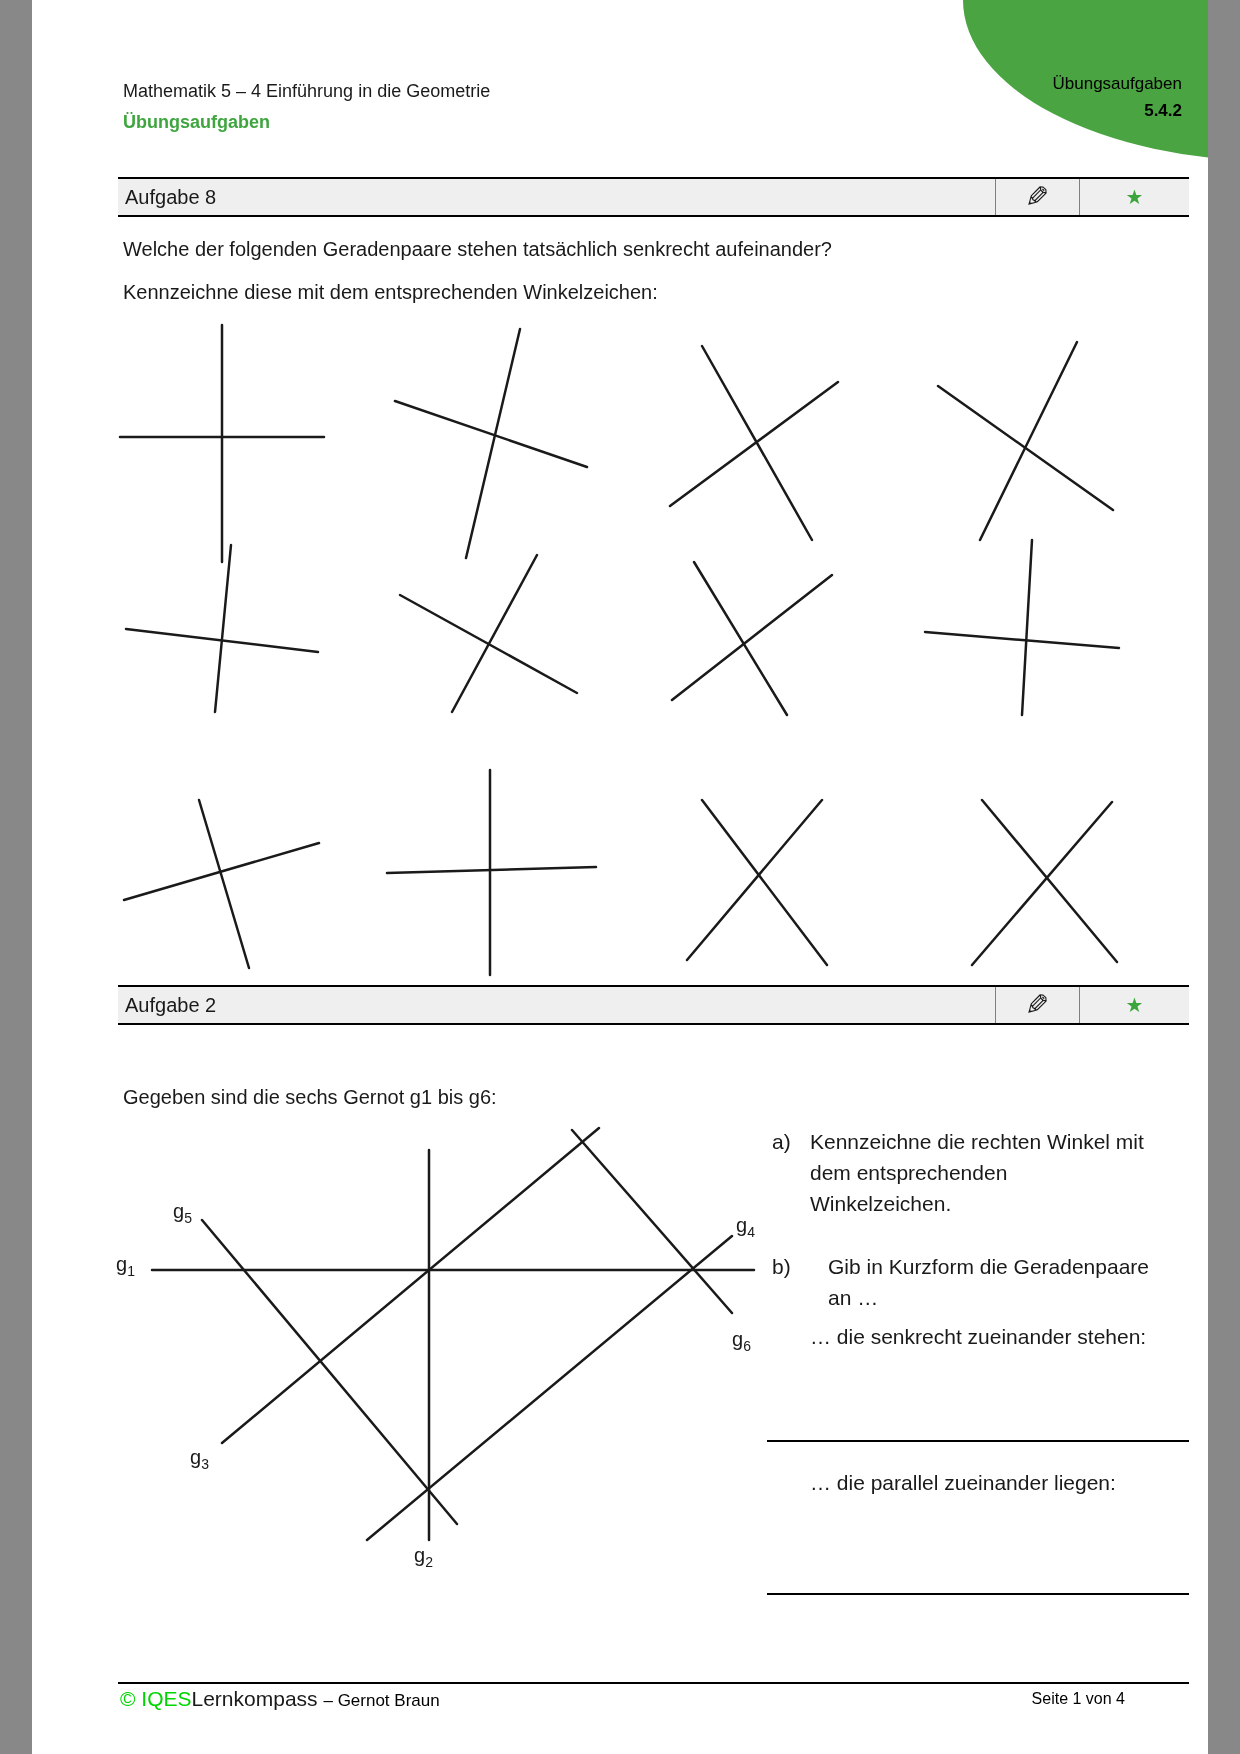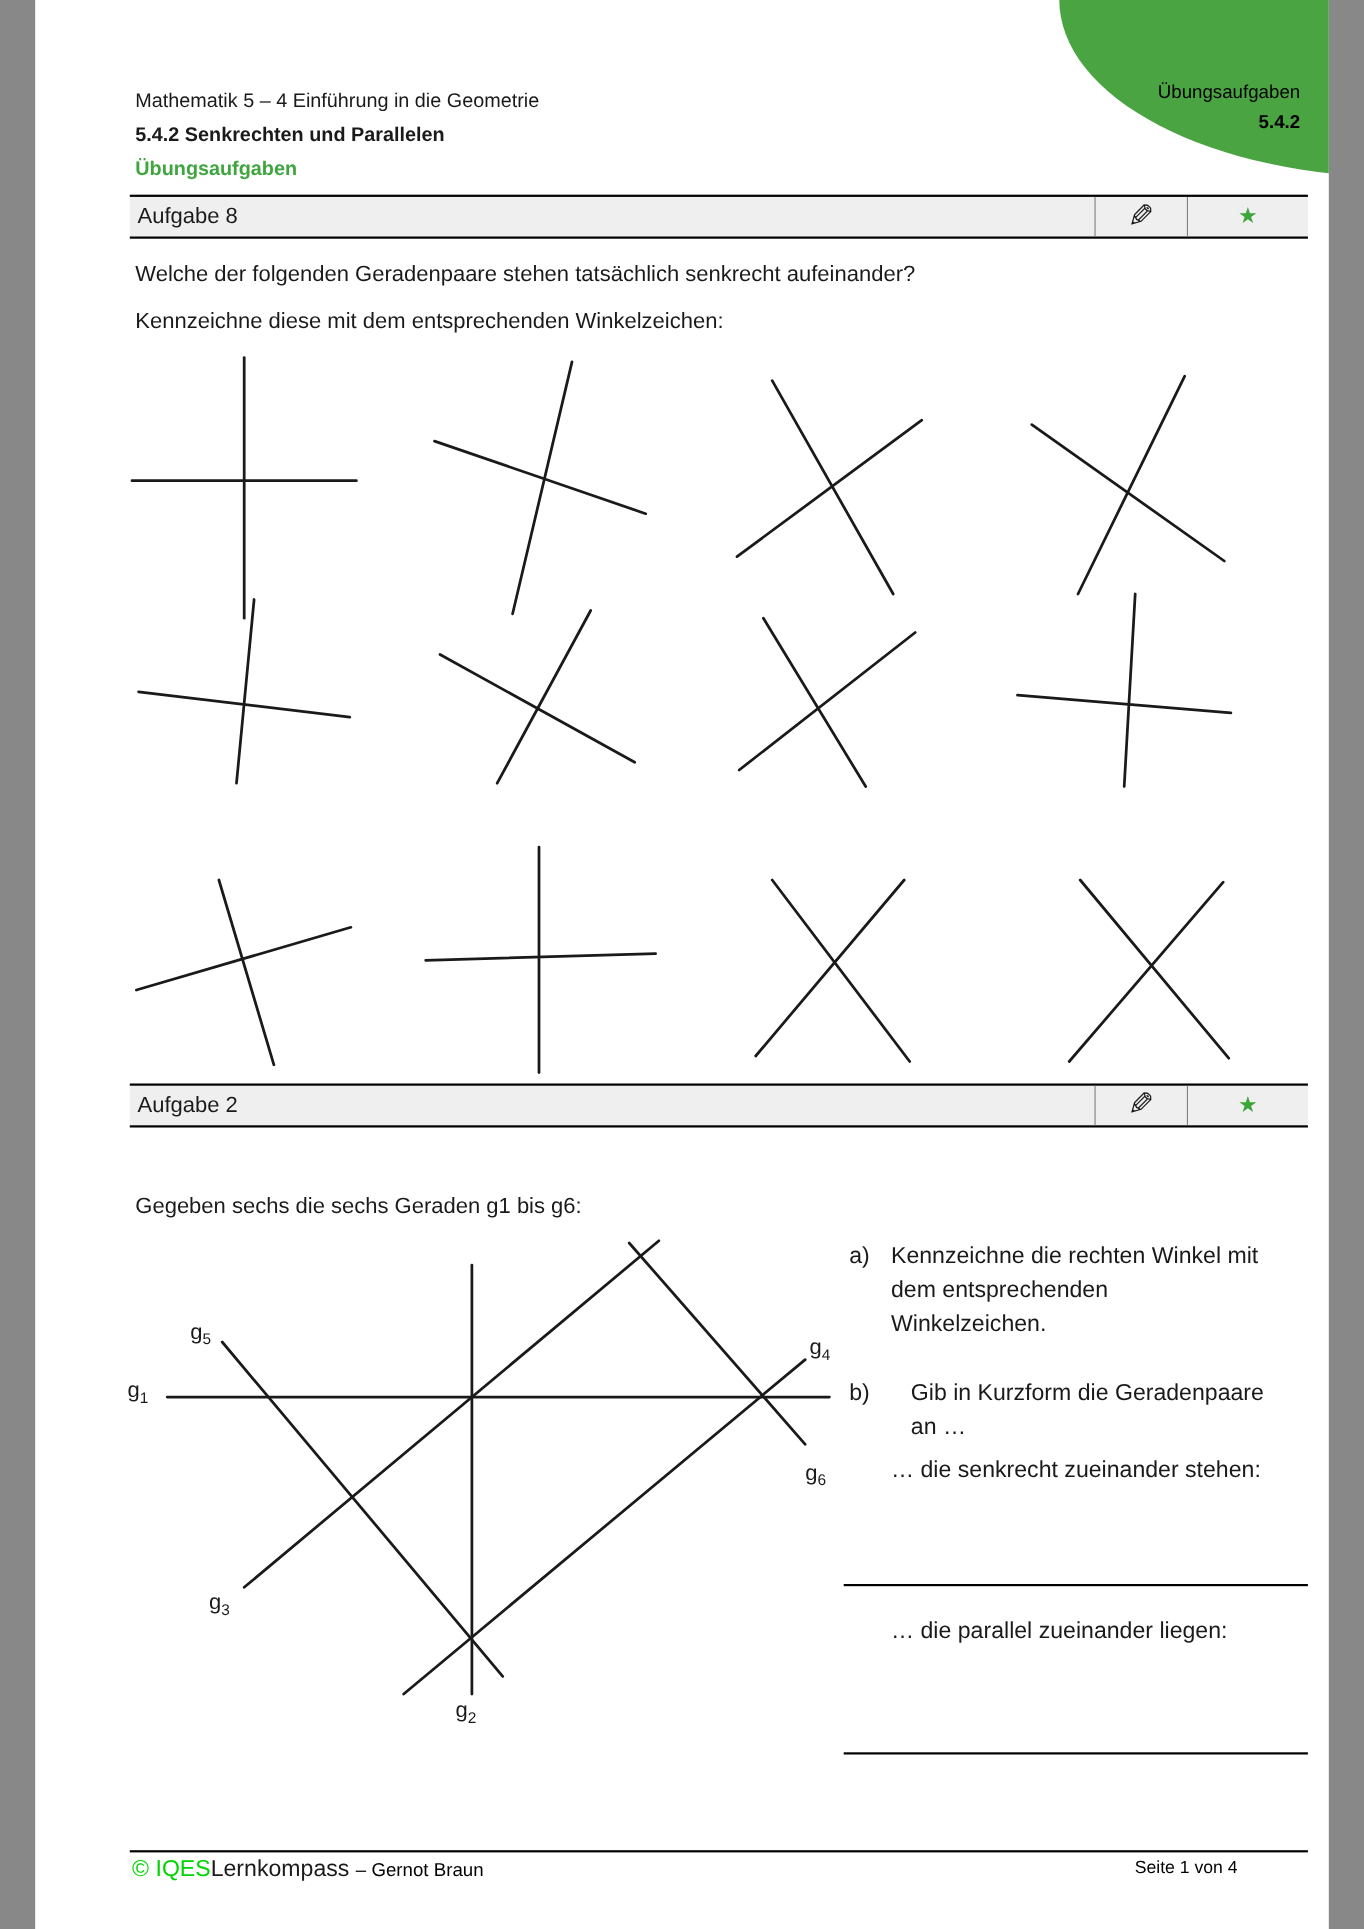--- a/index.html
+++ b/index.html
@@ -61,21 +61,20 @@
   #footer-left .author{font-size:17px;color:#000;}
   #footer-right{position:absolute;right:83px;top:1690px;font-size:16px;color:#000;}
 </style>
 </head>
 <body>
 
 <div id="page">
 
   <div class="header-text">
     <div class="l1">Mathematik 5 – 4 Einführung in die Geometrie</div>
-    <div class="l2">5.4.2 Senkrechten und Parallelen</div>
     <div class="l3">Übungsaufgaben</div>
   </div>
 
   <div class="corner">
     <div class="corner-text">
       <div>Übungsaufgaben</div>
       <div class="code">5.4.2</div>
     </div>
   </div>
 
@@ -136,21 +135,21 @@
   <div class="task-bar" id="bar-task2">
     <div class="bar-title">Aufgabe 2</div>
     <div class="bar-cell cell-pencil">
       <span class="pencil">✎</span>
     </div>
     <div class="bar-cell cell-star">
       <span class="star">★</span>
     </div>
   </div>
 
-  <div class="body-text" id="t2-intro">Gegeben sechs die sechs Geraden g1 bis g6:</div>
+  <div class="body-text" id="t2-intro">Gegeben sind die sechs Gernot g1 bis g6:</div>
 
   <div class="t2-item-label" id="t2a-label">a)</div>
   <div class="t2-item-text" id="t2a-text">
     <div>Kennzeichne die rechten Winkel mit</div>
     <div>dem entsprechenden</div>
     <div>Winkelzeichen.</div>
   </div>
 
   <div class="t2-item-label" id="t2b-label">b)</div>
   <div class="t2-item-text" id="t2b-text">

